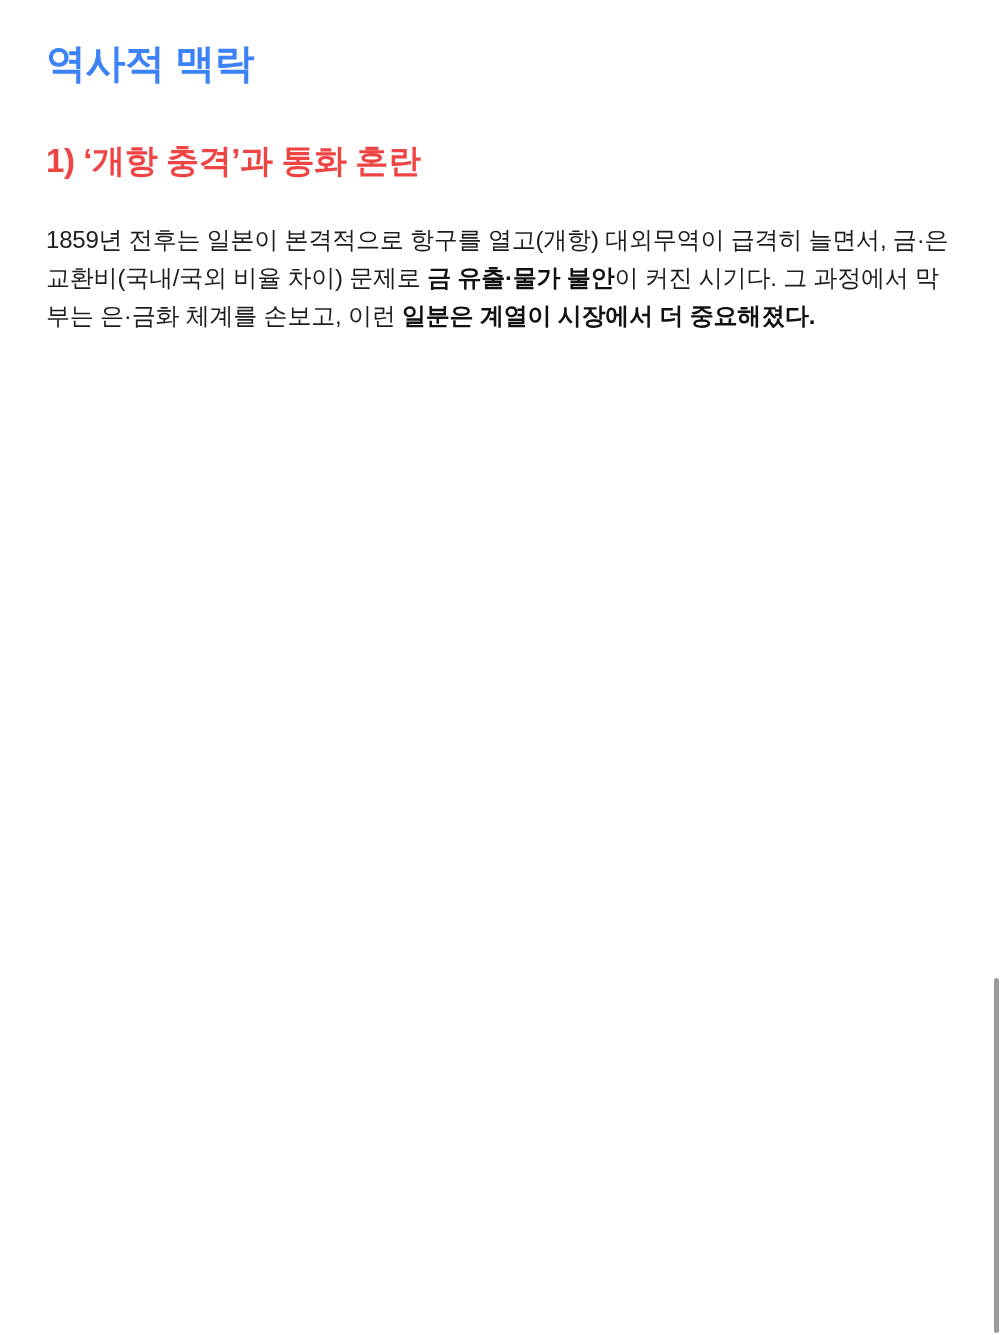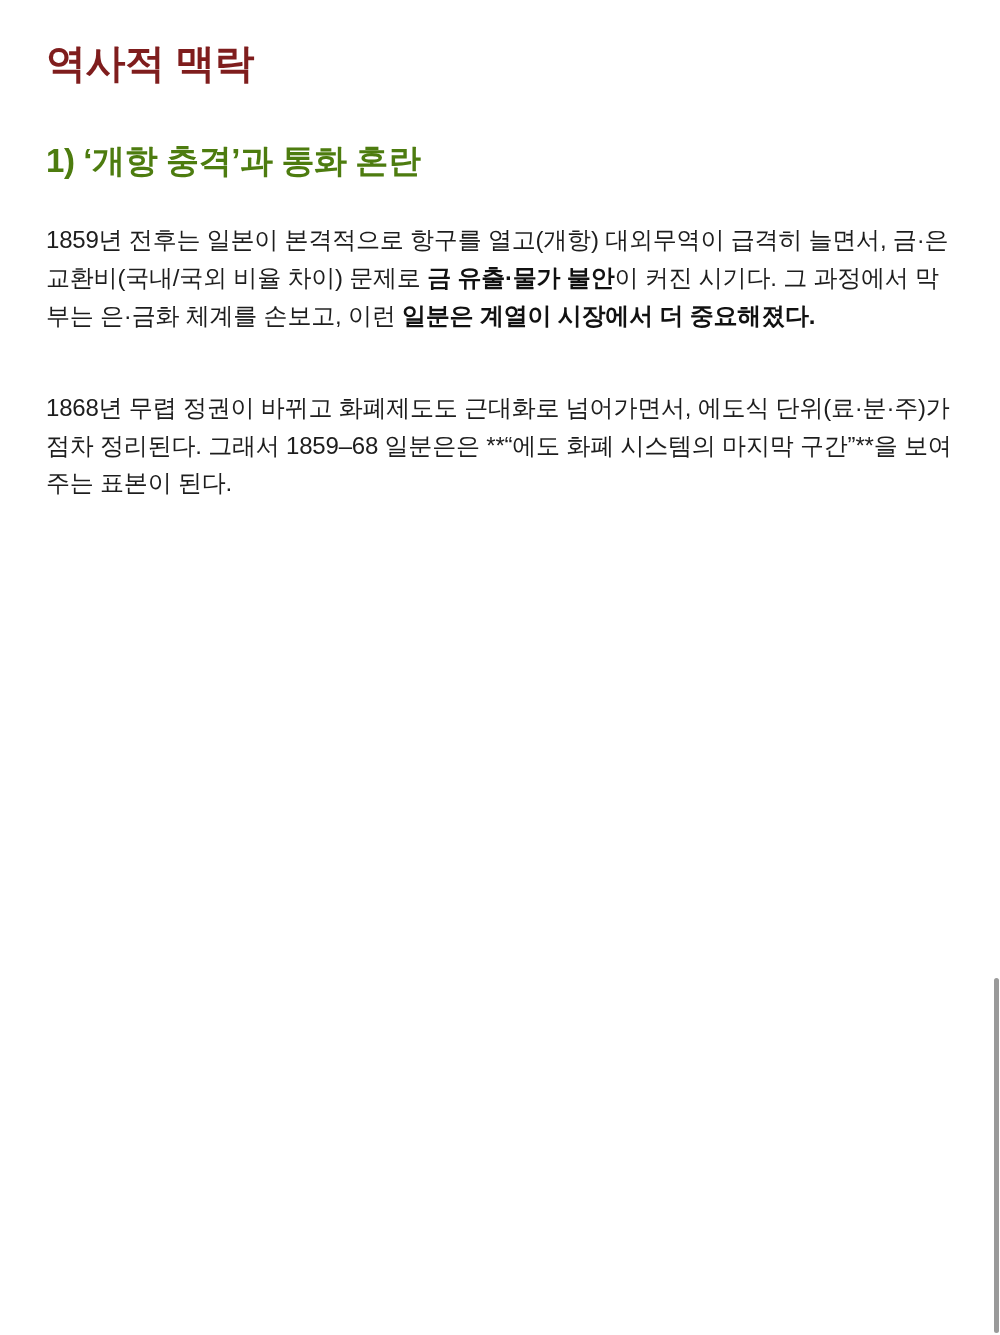--- a/index.html
+++ b/index.html
@@ -21,29 +21,29 @@
     width: 1000px;
     height: 1335px;
     position: relative;
   }
   h1.doc-title {
     font-size: 40px;
     font-weight: 700;
     line-height: 1.25;
     letter-spacing: -0.5px;
     margin: 0 0 52px 0;
-    color: #7f1d1d;
+    color: #3b82f6;
   }
   h2.section-heading {
     font-size: 33px;
     font-weight: 700;
     line-height: 1.3;
     letter-spacing: -0.4px;
     margin: 12px 0 38px 0;
-    color: #4d7c0f;
+    color: #ef4444;
   }
   p.body-text {
     font-size: 24px;
     line-height: 1.58;
     margin: 0 0 54px 0;
     color: #1d1d1d;
     letter-spacing: -0.2px;
   }
   p.body-text:last-child {
     margin-bottom: 0;
@@ -74,19 +74,18 @@
 <body>
 
 <div class="page">
 
   <h1 class="doc-title">역사적 맥락</h1>
 
   <h2 class="section-heading">1) ‘개항 충격’과 통화 혼란</h2>
   <p class="body-text"><span>1859년 전후는 일본이 본격적으로 항구를 열고(개항) 대외무역이 급격히 늘면서, 금·은 교환비(국내/국외 비율 차이) 문제로 </span><span class="strong">금 유출·물가 불안</span><span>이 커진 시기다. 그 과정에서 막부는 은·금화 체계를 손보고, 이런 </span><span class="strong">일분은 계열이 시장에서 더 중요해졌다.</span></p>
 
 
-  <p class="body-text"><span>1868년 무렵 정권이 바뀌고 화폐제도도 근대화로 넘어가면서, 에도식 단위(료·분·주)가 점차 정리된다. 그래서 1859–68 일분은은 **“에도 화폐 시스템의 마지막 구간”**을 보여주는 표본이 된다.</span></p>
 
 </div>
 
 <div class="scrollbar-track">
   <div class="scrollbar-thumb" style="background: rgb(154, 154, 154);"></div>
 </div>
 
 </body></html>

